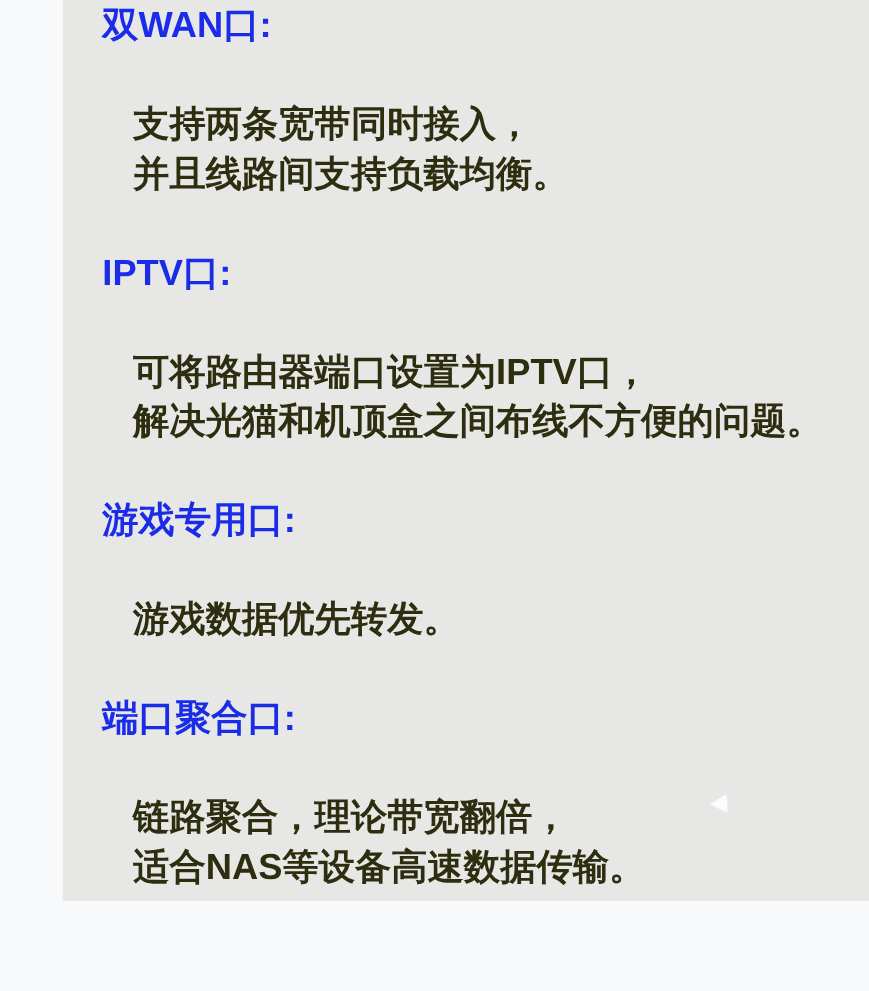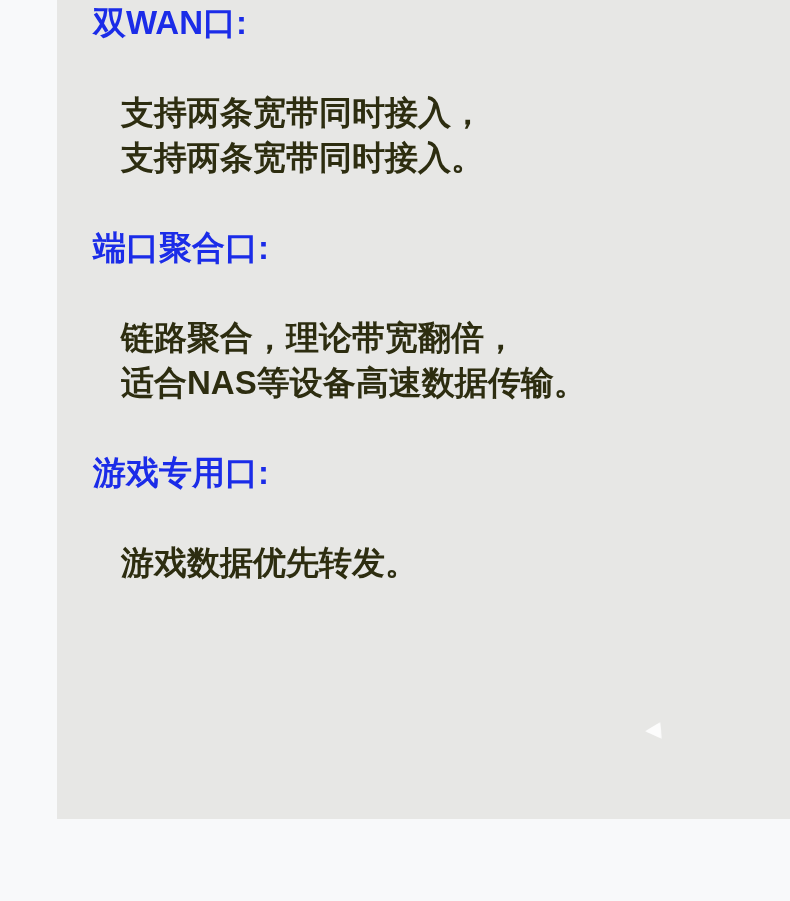--- a/index.html
+++ b/index.html
@@ -63,36 +63,43 @@
 </head>
 <body>
 
 <div class="panel">
   <div class="text-flow">
 
     <section>
       <h2 class="section-heading">双WAN口:</h2>
       <p class="section-body">
         <span class="line">支持两条宽带同时接入，</span>
-        <span class="line">支持两条宽带同时接入。</span>
+        <span class="line">并且线路间支持负载均衡。</span>
       </p>
     </section>
 
-
     <section>
-      <h2 class="section-heading">端口聚合口:</h2>
+      <h2 class="section-heading">IPTV口:</h2>
       <p class="section-body">
-        <span class="line">链路聚合，理论带宽翻倍，</span>
-        <span class="line">适合NAS等设备高速数据传输。</span>
+        <span class="line">可将路由器端口设置为IPTV口，</span>
+        <span class="line">解决光猫和机顶盒之间布线不方便的问题。</span>
       </p>
     </section>
 
     <section>
       <h2 class="section-heading">游戏专用口:</h2>
       <p class="section-body">
         <span class="line">游戏数据优先转发。</span>
       </p>
     </section>
 
+    <section>
+      <h2 class="section-heading">端口聚合口:</h2>
+      <p class="section-body">
+        <span class="line">链路聚合，理论带宽翻倍，</span>
+        <span class="line">适合NAS等设备高速数据传输。</span>
+      </p>
+    </section>
+
   </div>
 </div>
 
 <div class="cursor-artifact"></div>
 
 </body></html>

